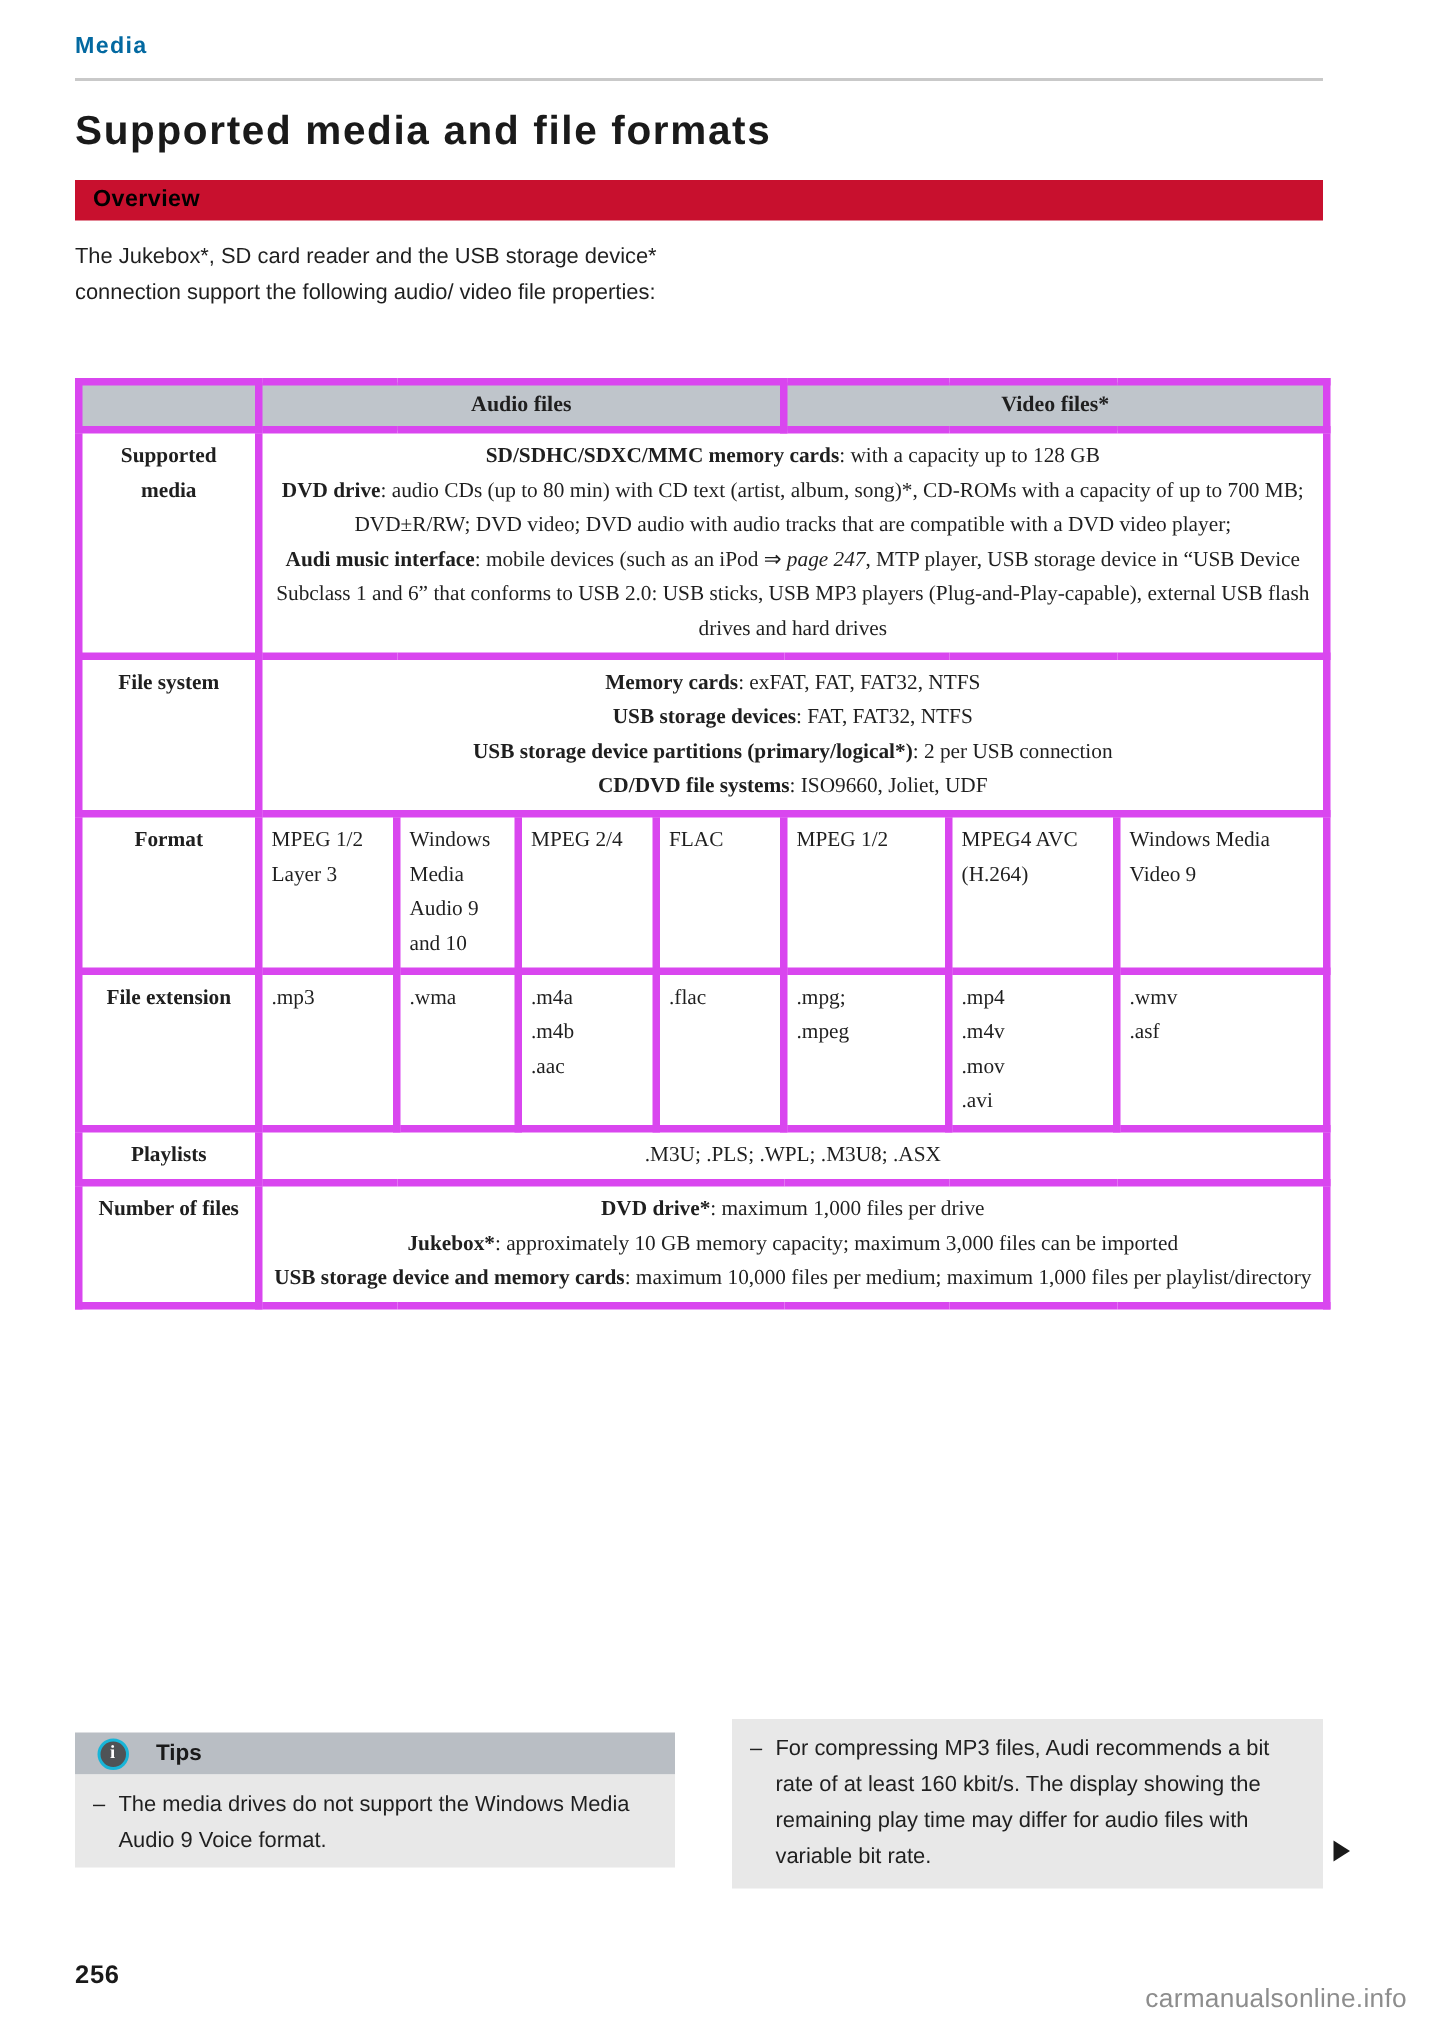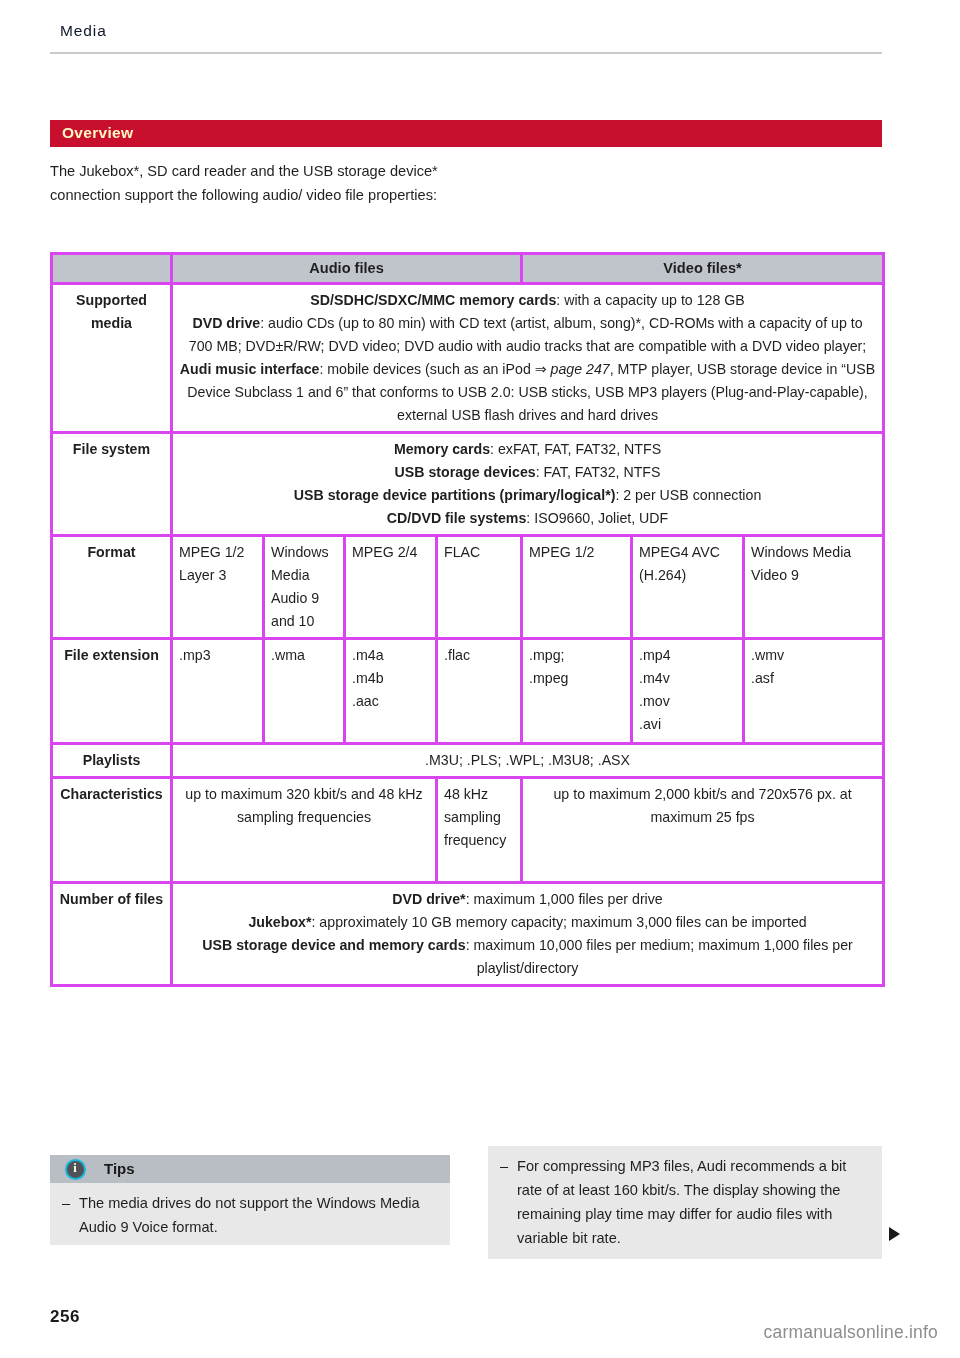--- a/index.html
+++ b/index.html
@@ -19,24 +19,23 @@
     position: absolute;
     left: 0; top: 0;
     width: 960px; height: 1358px;
   }
 
   
   .running-head {
     position: absolute;
     left: 50px; top: 22px;
     font-size: 15.5px;
-    font-weight: normal;
+    font-weight: bold;
     letter-spacing: 0.9px;
-    color: #0f172a;
-    margin-left: 10px;
+    color: #0369a1;
   }
   .head-rule {
     position: absolute;
     left: 50px; top: 52px;
     width: 832px; height: 2px;
     background: #c9c9c9;
   }
 
   
   .section-title {
@@ -51,21 +50,21 @@
   
   .overview-bar {
     position: absolute;
     left: 50px; top: 120px;
     width: 832px; height: 27px;
     background: #c8102e;
   }
   .overview-bar span {
     position: absolute;
     left: 12px; top: 4px;
-    color: #fef9c3;
+    color: #000000;
     font-size: 15.5px;
     font-weight: bold;
     letter-spacing: 0.3px;
   }
 
   
   .intro {
     position: absolute;
     left: 50px; top: 160px;
     width: 420px;
@@ -78,25 +77,26 @@
   .spec-table {
     position: absolute;
     left: 50px; top: 252px;
     width: 832px;
     border-collapse: collapse;
     table-layout: fixed;
     font-size: 14.2px;
     color: #1f1f1f;
   }
   .spec-table td, .spec-table th {
-    border: 3px solid #d946ef;
+    border: 5px solid #d946ef;
     padding: 4px 6px;
     vertical-align: top;
     line-height: 23px;
     font-weight: normal;
+    font-family: Liberation Serif, serif;
   }
   .spec-table thead th {
     background: #bfc5cb;
     text-align: center;
     font-weight: bold;
     font-size: 14.6px;
     height: 20px;
     padding: 2px 6px;
   }
   .spec-table thead th.blank { background: #bfc5cb; }
@@ -204,20 +204,21 @@
   }
 </style>
 </head>
 <body>
 
 <div class="page">
 
   <div class="running-head">Media</div>
   <div class="head-rule"></div>
 
+  <div class="section-title">Supported media and file formats</div>
 
   <div class="overview-bar">
     <span>Overview</span>
   </div>
 
   <div class="intro">The Jukebox*, SD card reader and the USB storage device* connection support the following audio/ video file properties:</div>
 
   <table class="spec-table">
     <colgroup>
       <col class="c-label">
@@ -285,26 +286,20 @@
 .avi</td>
         <td class="lft pre" style="white-space: pre-line;">.wmv
 .asf</td>
       </tr>
 
       <tr>
         <td class="rowlabel">Playlists</td>
         <td class="ctr" colspan="7">.M3U; .PLS; .WPL; .M3U8; .ASX</td>
       </tr>
 
-      <tr style="height:105px">
-        <td class="rowlabel">Characteristics</td>
-        <td class="ctr" colspan="3">up to maximum 320 kbit/s and 48 kHz sampling frequencies</td>
-        <td class="lft">48 kHz sampling frequency</td>
-        <td class="ctr" colspan="3">up to maximum 2,000 kbit/s and 720x576 px. at maximum 25 fps</td>
-      </tr>
 
       <tr>
         <td class="rowlabel">Number of files</td>
         <td class="ctr" colspan="7">
           <span class="b">DVD drive*</span><span>: maximum 1,000 files per drive</span><br>
           <span class="b">Jukebox*</span><span>: approximately 10 GB memory capacity; maximum 3,000 files can be imported</span><br>
           <span class="b">USB storage device and memory cards</span><span>: maximum 10,000 files per medium; maximum 1,000 files per playlist/directory</span>
         </td>
       </tr>
     </tbody>

